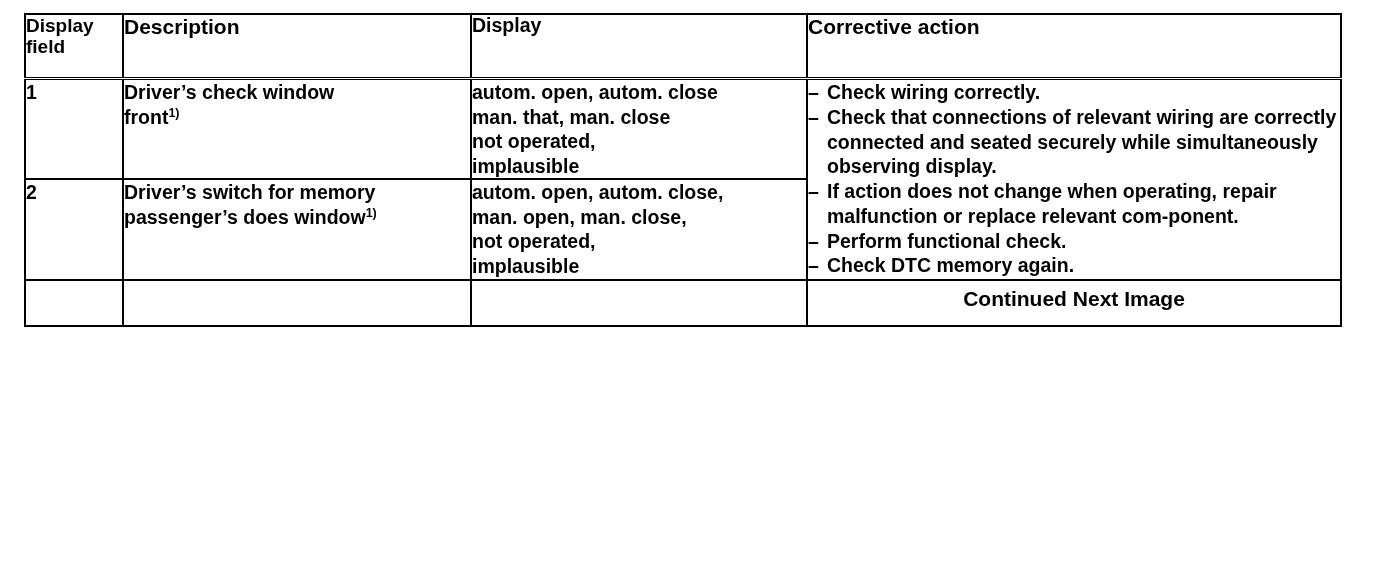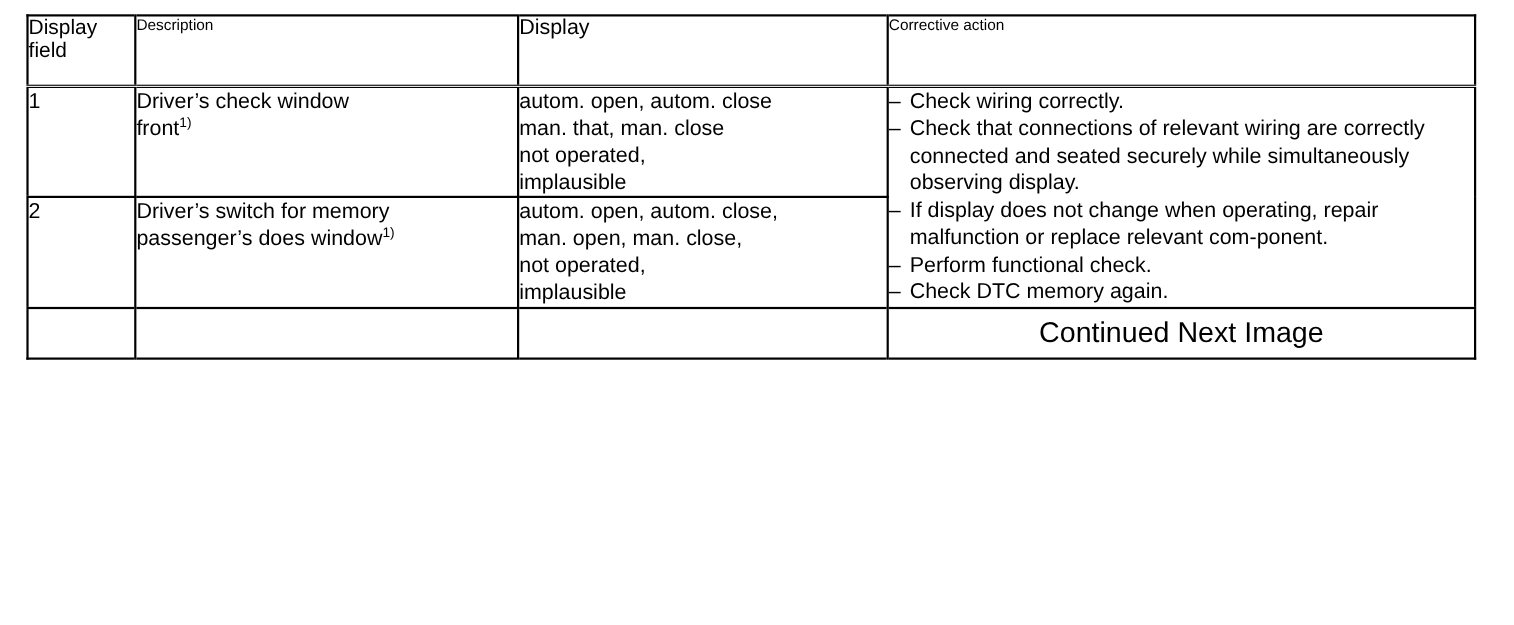--- a/index.html
+++ b/index.html
@@ -45,31 +45,31 @@
 
   col.c-field { width: 98px; }
   col.c-desc  { width: 348px; }
   col.c-disp  { width: 336px; }
   col.c-corr  { width: 534px; }
 
   table.diag td,
   table.diag th {
     vertical-align: top;
     padding: 0;
-    font-weight: normal;
+    font-weight: bold;
     text-align: left;
   }
 
   
   .hdr-cell {
     height: 62px;
     border-right: 2px solid #000;
     border-bottom: 3px double #000;
     padding: 7px 9px 0 9px;
-    font-size: 14px;
+    font-size: 21px;
     line-height: 1.12;
   }
   .hdr-cell.last { border-right: none; }
   .hdr-field {
     font-weight: bold;
     text-align: center;
     font-size: 19px;
   }
   .hdr-display {
     font-weight: bold;
@@ -123,21 +123,21 @@
 
   
   .cont-cell {
     height: 38px;
     border-right: 2px solid #000;
     border-top: 2px solid #000;
   }
   .cont-cell.last {
     border-right: none;
     text-align: center;
-    font-size: 26px;
+    font-size: 21px;
     padding-top: 6px;
   }
 
   
   .footnote {
     position: absolute;
     left: 26px;
     top: 523px;
     font-size: 19.5px;
     line-height: 1.2;
@@ -188,21 +188,21 @@
             <div>autom. open, autom. close</div>
             <div>man. that, man. close</div>
             <div>not operated,</div>
             <div>implausible</div>
           </td>
 
           <td class="cell last nosep" rowspan="2">
             <ul class="actions">
               <li><span class="dash">–</span><span>Check wiring correctly.</span></li>
               <li><span class="dash">–</span><span>Check that connections of relevant wiring are correctly connected and seated securely while simultaneously observing display.</span></li>
-              <li><span class="dash">–</span><span>If display does not change when operating, repair malfunction or replace relevant com-ponent.</span></li>
+              <li><span class="dash">–</span><span>If action does not change when operating, repair malfunction or replace relevant com-ponent.</span></li>
               <li><span class="dash">–</span><span>Perform functional check.</span></li>
               <li><span class="dash">–</span><span>Check DTC memory again.</span></li>
             </ul>
           </td>
         </tr>
 
         <tr>
           <td class="cell c-num">2</td>
 
           <td class="cell">

